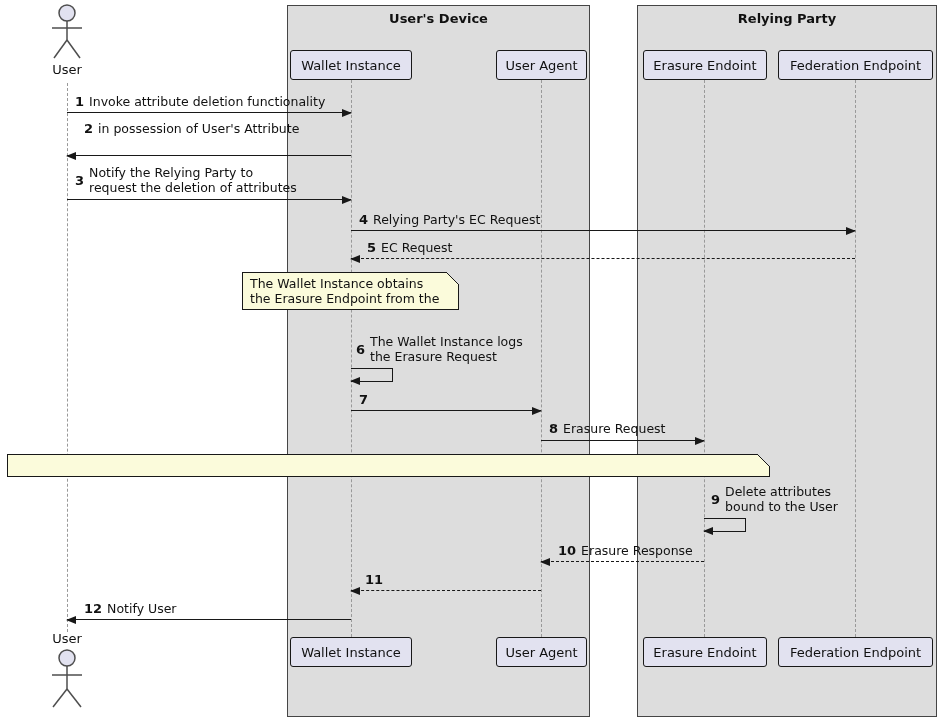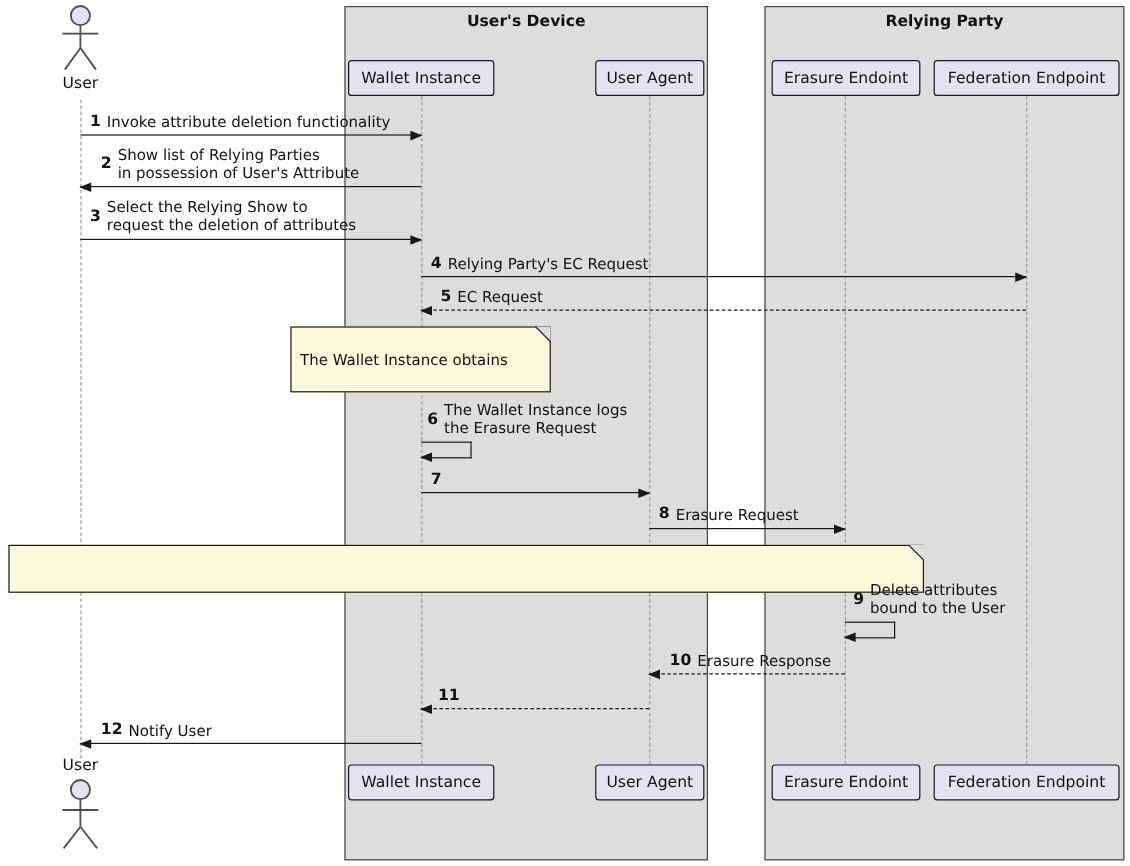--- a/index.html
+++ b/index.html
@@ -22,21 +22,21 @@
   .lines{display:flex;flex-direction:column;}
   .arrow{position:absolute;height:0;border-top:1px solid var(--line,#181818);}
   .arrow.dashed{border-top:1px dashed var(--line,#181818);}
   .ah{position:absolute;width:0;height:0;border-top:4px solid transparent;border-bottom:4px solid transparent;}
   .ah.right{right:-1px;top:-4px;border-left:10px solid var(--line,#181818);}
   .ah.left{left:-1px;top:-4px;border-right:10px solid var(--line,#181818);}
   .loop{position:absolute;border:1px solid var(--line,#181818);border-left:none;box-sizing:border-box;}
   .loop .ah.left{left:-1px;top:auto;bottom:-4px;}
   .note{
     position:absolute;background:var(--note-fill,#fbfbdb);border:1px solid var(--note-border,#181818);
-    font-size:12.5px;line-height:15px;padding:19px 7px;box-sizing:border-box;
+    font-size:12.5px;line-height:15px;padding:3px 7px;box-sizing:border-box;
   }
   .note .lines span{display:block;white-space:nowrap;}
   .fold{position:absolute;top:-1px;right:-1px;}
   .fold polygon{fill:var(--group-box-fill,#ddd);}
   .fold path{stroke:var(--note-border,#181818);fill:none;}
   .actor{position:absolute;}
   .actor circle{fill:var(--participant-fill,#e2e2f0);stroke:#4e4e4e;stroke-width:1.5;}
   .actor line{stroke:#4e4e4e;stroke-width:1.5;}
   .actor-label{position:absolute;font-size:13px;text-align:center;}
 </style>
@@ -108,32 +108,31 @@
         <span>Invoke attribute deletion functionality</span>
       </span>
   </div>
   <div class="arrow" style="left:67px;top:112px;width:284px;">
     <span class="ah right"></span>
   </div>
 
   <div class="mlabel" style="left:84px;top:121px;">
     <b>2</b>
     <span class="lines">
-      <span>Show list of Relying Parties</span>
       <span>in possession of User's Attribute</span>
     </span>
   </div>
   <div class="arrow" style="left:67px;top:155px;width:284px;">
     <span class="ah left"></span>
   </div>
 
   <div class="mlabel" style="left:75px;top:165px;">
     <b>3</b>
     <span class="lines">
-      <span>Select the Relying Show to</span>
+      <span>Notify the Relying Party to</span>
       <span>request the deletion of attributes</span>
     </span>
   </div>
   <div class="arrow" style="left:67px;top:199px;width:284px;">
     <span class="ah right"></span>
   </div>
 
   <div class="mlabel" style="left:359px;top:212px;">
     <b>4</b>
     <span class="lines">
@@ -154,20 +153,21 @@
     <span class="ah left"></span>
   </div>
 
   <div class="note" style="left:242px;top:272px;width:217px;">
     <svg class="fold" width="13" height="13" viewBox="0 0 13 13">
       <polygon points="0,0 13,0 13,13"></polygon>
       <path d="M0,0 L13,13"></path>
     </svg>
     <span class="lines">
       <span>The Wallet Instance obtains</span>
+      <span>the Erasure Endpoint from the</span>
     </span>
   </div>
 
   <div class="mlabel" style="left:356px;top:334px;">
     <b>6</b>
     <span class="lines">
       <span>The Wallet Instance logs</span>
       <span>the Erasure Request</span>
     </span>
   </div>

